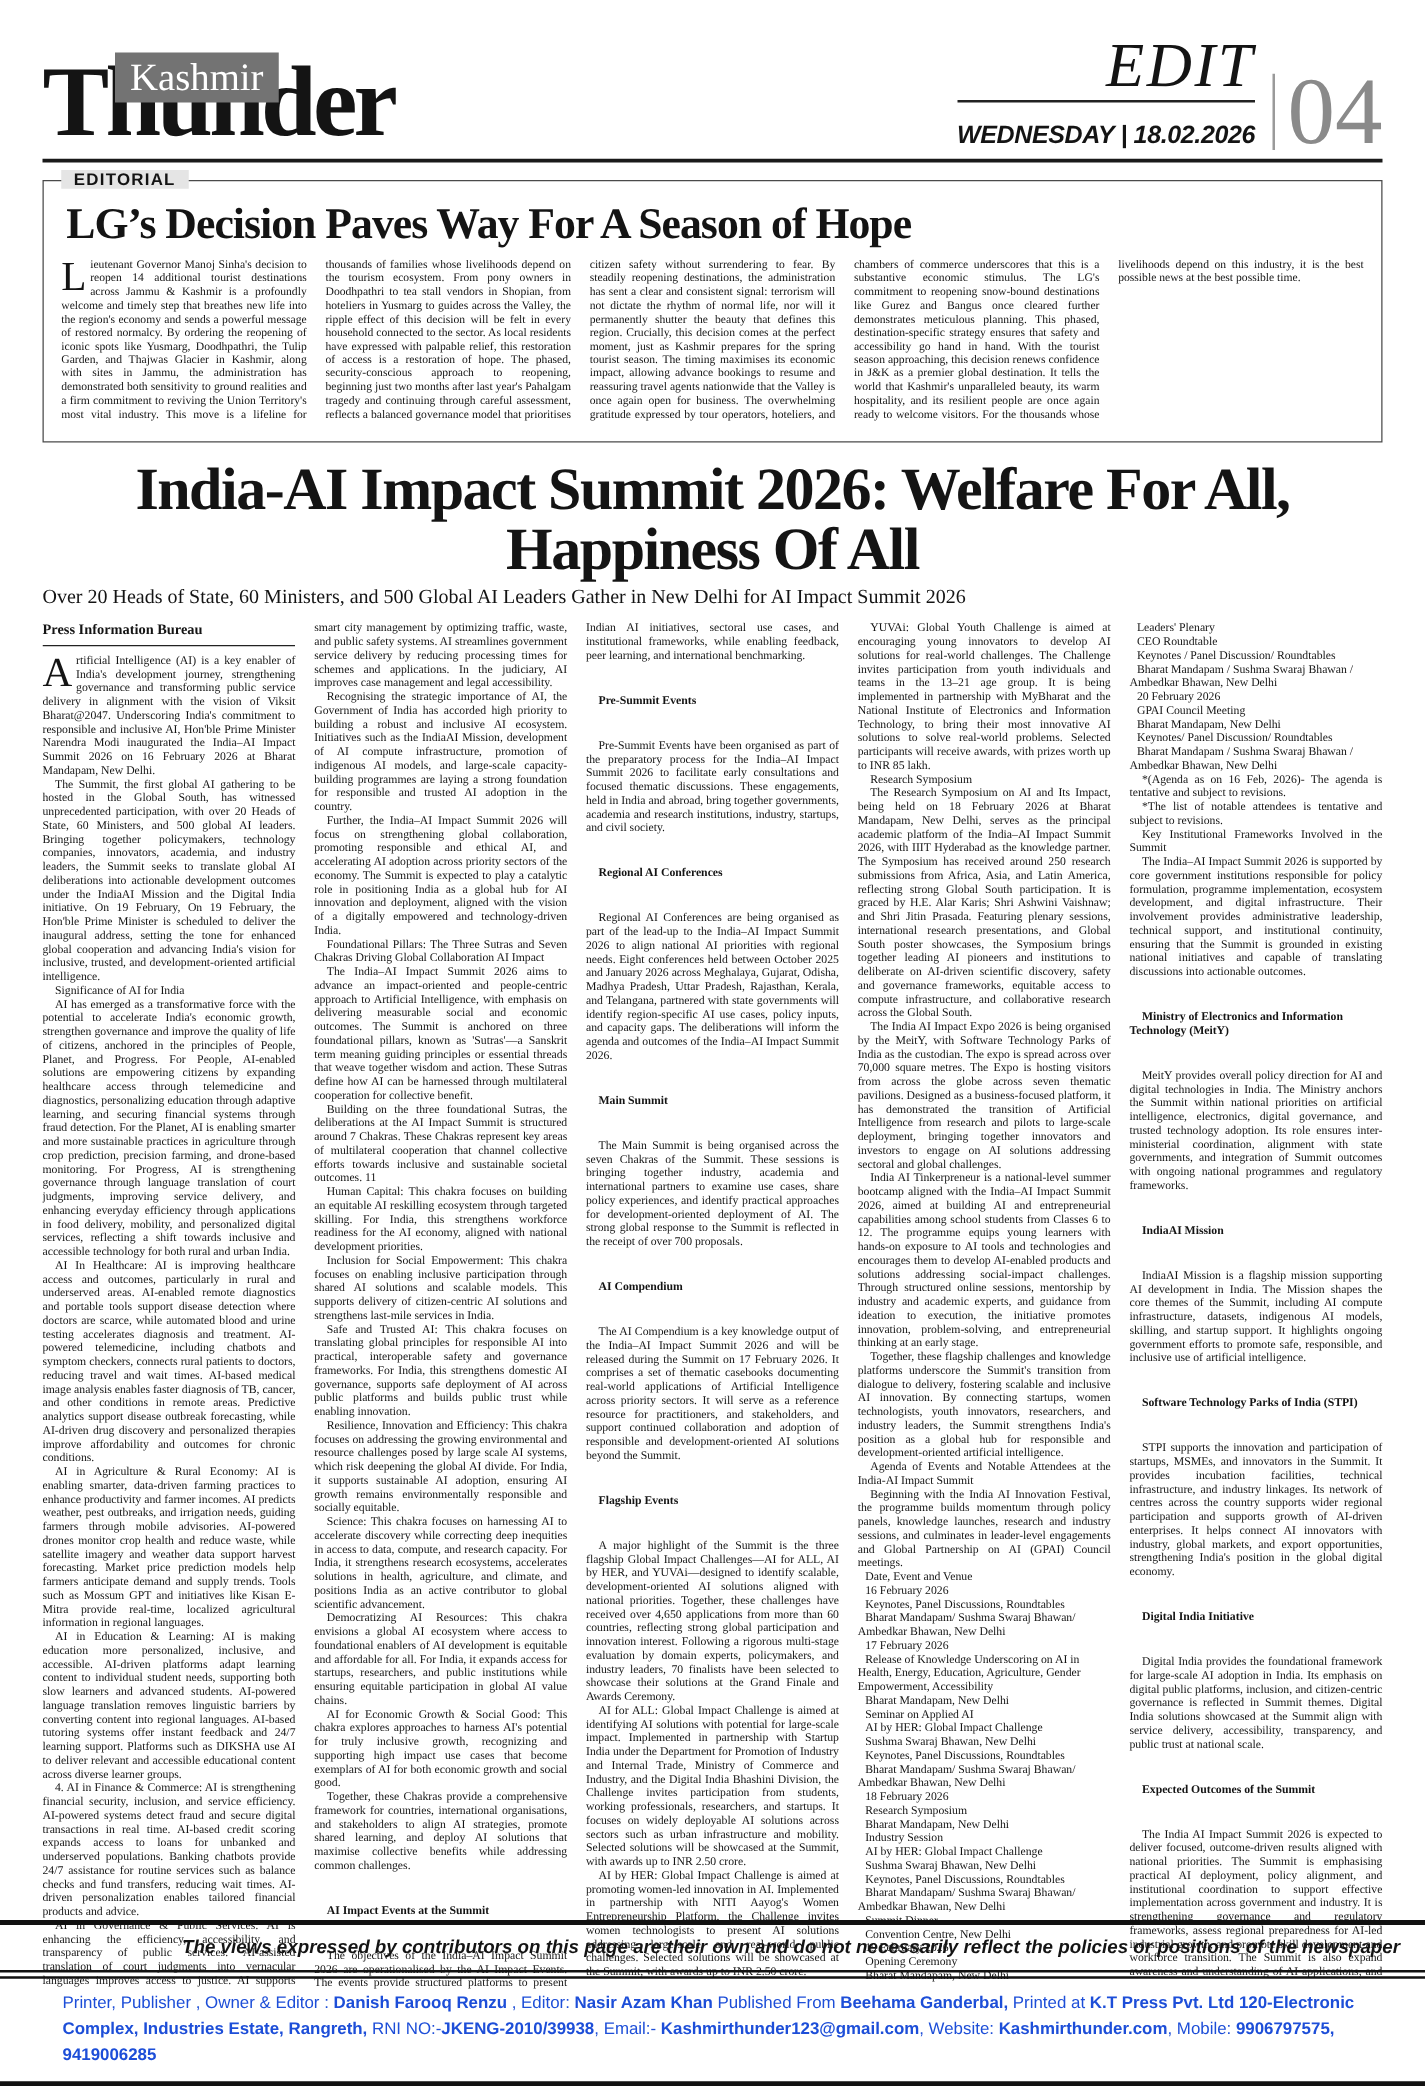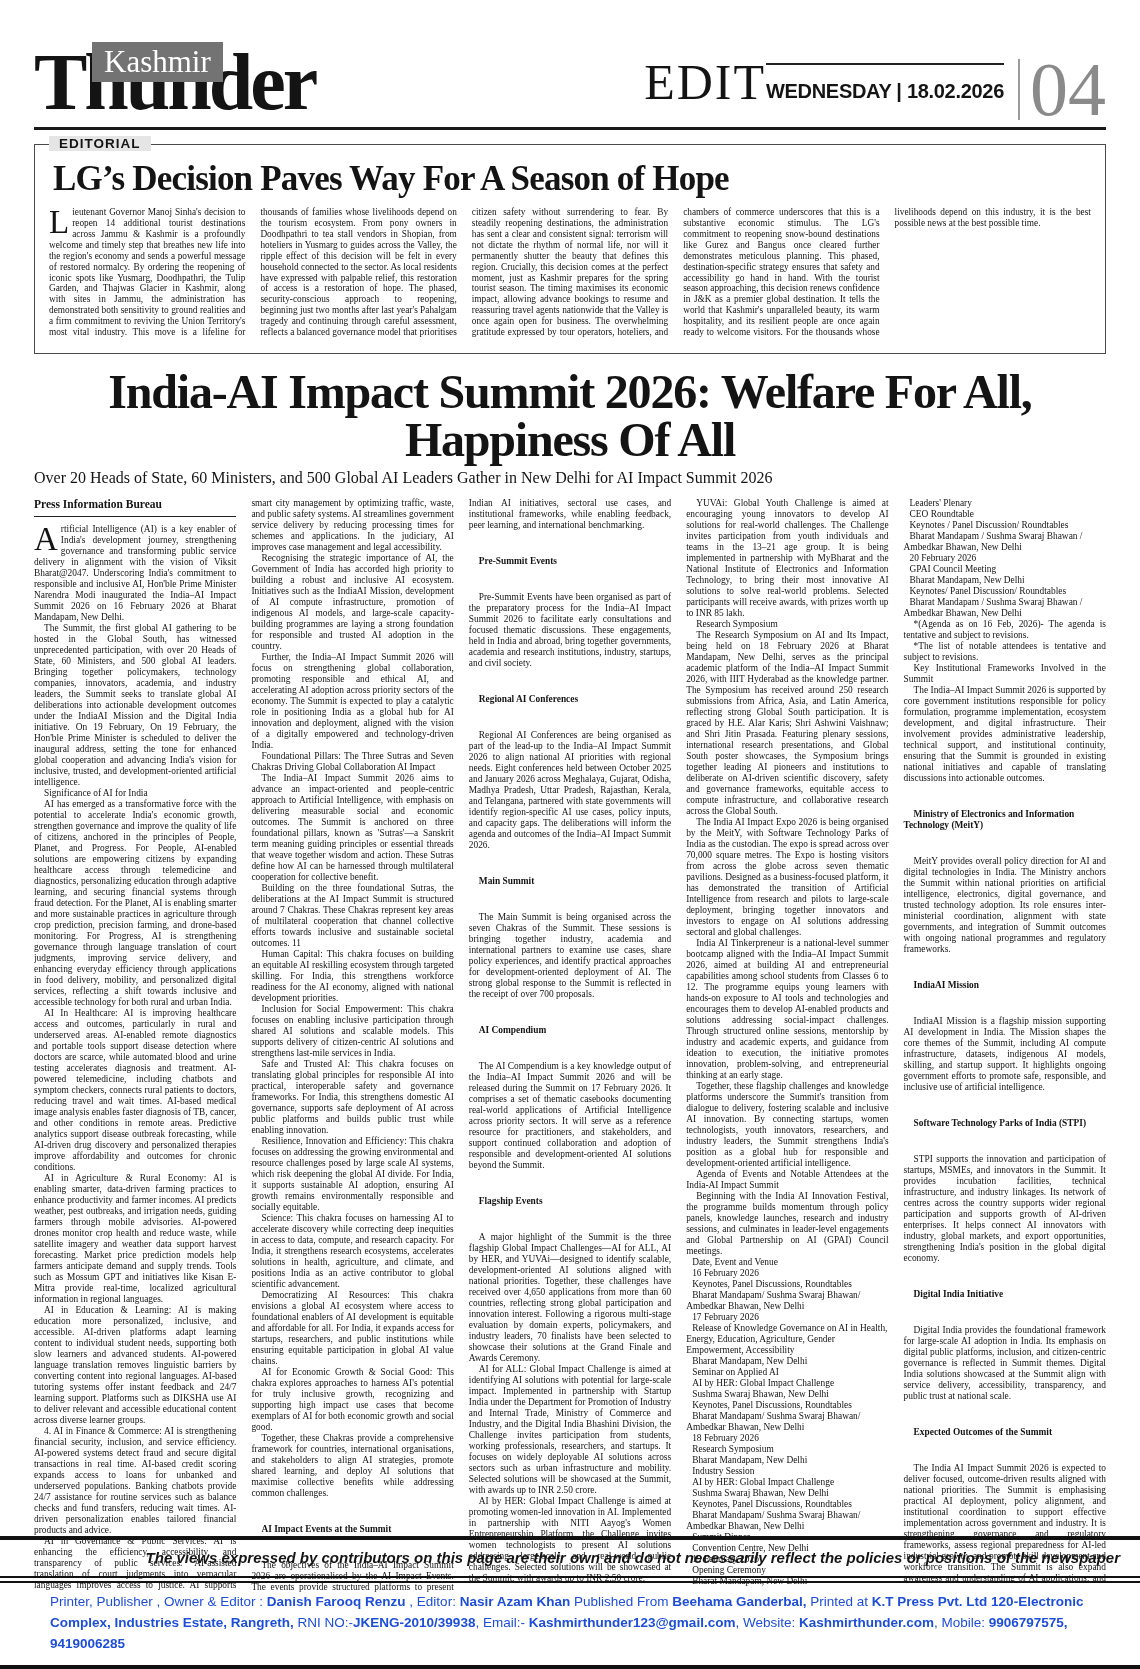--- a/index.html
+++ b/index.html
@@ -6,21 +6,21 @@
   .page{width:1140px;height:1669px;margin:0 auto;background:#ffffff;position:relative;
         box-sizing:border-box;padding:26px 34px 0 34px;overflow:hidden;
         font-family:"Liberation Serif", serif;color:#141414;}
   
   .masthead{display:flex;justify-content:space-between;align-items:flex-end;height:94px;}
   .brand{position:relative;line-height:1;}
   .brand-name{font-size:80px;letter-spacing:-3px;line-height:0.92;font-weight:700;}
   .brand-kicker{position:absolute;top:-4px;left:58px;background:#737373;color:#fff;
         padding:4px 12px 5px;font-size:31px;letter-spacing:0;}
   .mast-right{display:flex;align-items:stretch;}
-  .edit-block{text-align:right;display:flex;flex-direction:row;justify-content:flex-end;}
+  .edit-block{text-align:right;display:flex;flex-direction:column;justify-content:flex-end;font-style:italic;}
   .edit-word{font-size:50px;line-height:0.95;letter-spacing:2px;font-weight:400;}
   .date-line{border-top:2px solid #222;margin-top:4px;padding-top:15px;
         font-family:"Liberation Sans", sans-serif;font-weight:bold;font-size:20px;letter-spacing:-0.3px;}
   .page-num{font-size:76px;line-height:0.8;color:#8a8a8a;font-weight:400;
         border-left:2px solid #9a9a9a;margin-left:14px;padding-left:10px;align-self:flex-end;}
   .mast-rule{height:3px;background:#1a1a1a;margin-top:7px;}
   
   .editorial-box{margin-top:14px;border:1.5px solid #4a4a4a;position:relative;
         padding:16px 14px 10px 14px;}
   .editorial-label{position:absolute;top:-9px;left:14px;background:#e5e5e5;padding:0 10px;
@@ -126,21 +126,21 @@
       <div class="blk b-p">The India AI Impact Expo 2026 is being organised by the MeitY, with Software Technology Parks of India as the custodian. The expo is spread across over 70,000 square metres. The Expo is hosting visitors from across the globe across seven thematic pavilions. Designed as a business-focused platform, it has demonstrated the transition of Artificial Intelligence from research and pilots to large-scale deployment, bringing together innovators and investors to engage on AI solutions addressing sectoral and global challenges.</div>
       <div class="blk b-p">India AI Tinkerpreneur is a national-level summer bootcamp aligned with the India–AI Impact Summit 2026, aimed at building AI and entrepreneurial capabilities among school students from Classes 6 to 12. The programme equips young learners with hands-on exposure to AI tools and technologies and encourages them to develop AI-enabled products and solutions addressing social-impact challenges. Through structured online sessions, mentorship by industry and academic experts, and guidance from ideation to execution, the initiative promotes innovation, problem-solving, and entrepreneurial thinking at an early stage.</div>
       <div class="blk b-p">Together, these flagship challenges and knowledge platforms underscore the Summit's transition from dialogue to delivery, fostering scalable and inclusive AI innovation. By connecting startups, women technologists, youth innovators, researchers, and industry leaders, the Summit strengthens India's position as a global hub for responsible and development-oriented artificial intelligence.</div>
       <div class="blk b-p">Agenda of Events and Notable Attendees at the India-AI Impact Summit</div>
       <div class="blk b-p">Beginning with the India AI Innovation Festival, the programme builds momentum through policy panels, knowledge launches, research and industry sessions, and culminates in leader-level engagements and Global Partnership on AI (GPAI) Council meetings.</div>
       <div class="blk b-l">Date, Event and Venue</div>
       <div class="blk b-l">16 February 2026</div>
       <div class="blk b-l">Keynotes, Panel Discussions, Roundtables</div>
       <div class="blk b-l">Bharat Mandapam/ Sushma Swaraj Bhawan/ Ambedkar Bhawan, New Delhi</div>
       <div class="blk b-l">17 February 2026</div>
-      <div class="blk b-l">Release of Knowledge Governance on AI in Health, Energy, Education, Agriculture, Gender Empowerment, Accessibility</div>
+      <div class="blk b-l">Release of Knowledge Underscoring on AI in Health, Energy, Education, Agriculture, Gender Empowerment, Accessibility</div>
       <div class="blk b-l">Bharat Mandapam, New Delhi</div>
       <div class="blk b-l">Seminar on Applied AI</div>
       <div class="blk b-l">AI by HER: Global Impact Challenge</div>
       <div class="blk b-l">Sushma Swaraj Bhawan, New Delhi</div>
       <div class="blk b-l">Keynotes, Panel Discussions, Roundtables</div>
       <div class="blk b-l">Bharat Mandapam/ Sushma Swaraj Bhawan/ Ambedkar Bhawan, New Delhi</div>
       <div class="blk b-l">18 February 2026</div>
       <div class="blk b-l">Research Symposium</div>
       <div class="blk b-l">Bharat Mandapam, New Delhi</div>
       <div class="blk b-l">Industry Session</div>

